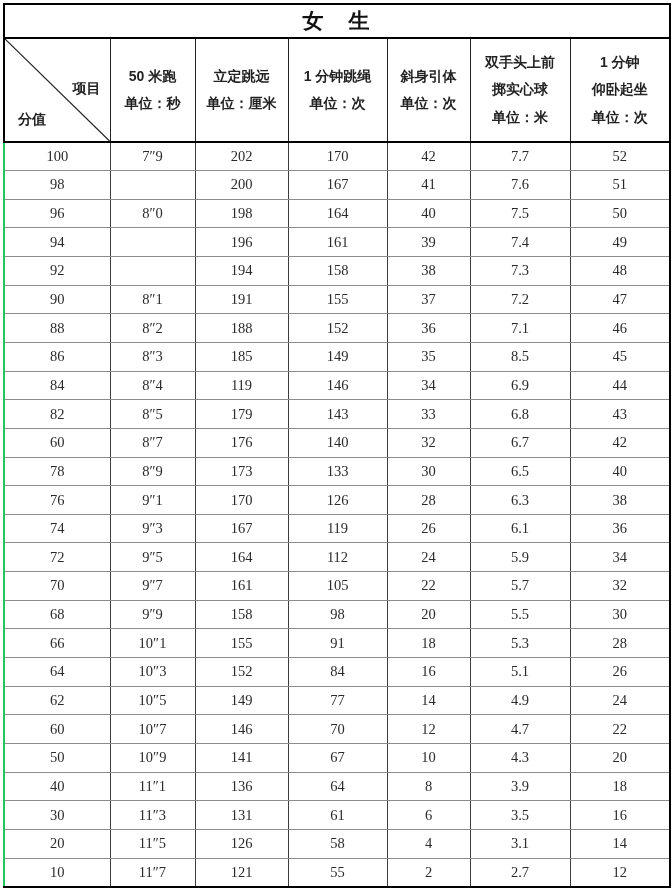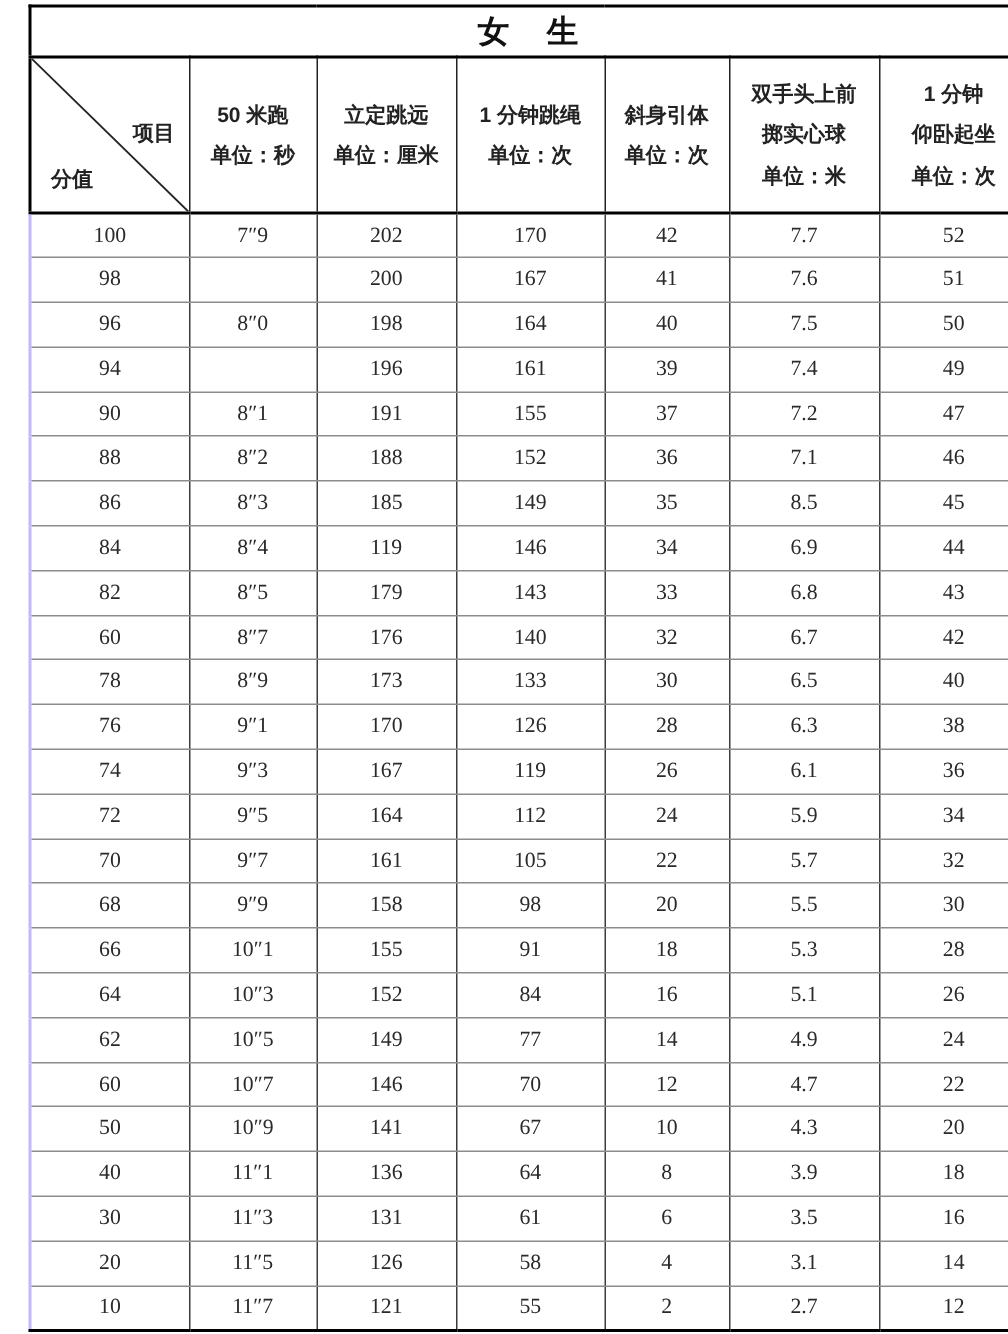--- a/index.html
+++ b/index.html
@@ -9,21 +9,21 @@
     width: 672px;
     height: 889px;
     overflow: hidden;
     font-family: "Liberation Sans", sans-serif;
     color: #1e1e1e;
   }
   .page {
     box-sizing: border-box;
     width: 672px;
     height: 889px;
-    padding: 3px 3px 0 19px;
+    padding: 3px 3px 0 3px;
   }
   table.score-table {
     width: 666px;
     height: 885px;
     border-collapse: collapse;
     table-layout: fixed;
     border: 2px solid #000;
     background: #fff;
   }
   th, td {
@@ -79,21 +79,21 @@
     height: 28px;
     font-family: "Liberation Serif", "DejaVu Serif", serif;
     font-size: 14.5px;
     color: #2a2a2a;
     border-top: 1px solid #8c8c8c;
     border-bottom: 1px solid #8c8c8c;
     border-left: 1px solid #3c3c3c;
     border-right: 1px solid #3c3c3c;
   }
   tbody tr:last-child td { border-bottom: 2px solid #000; }
-  tbody td:first-child { border-left: 2px solid #c4b5fd; }
+  tbody td:first-child { border-left: 2px solid #22c55e; }
   tbody td:last-child { border-right: 2px solid #000; border-radius: 14px; }
   .hdr-line { display: block; }
 </style>
 </head>
 <body>
 
 <div class="page">
   <table class="score-table">
     <colgroup>
       <col style="width:106px">
@@ -177,20 +177,29 @@
         <tr>
           <td>94</td>
           <td></td>
           <td>196</td>
           <td>161</td>
           <td>39</td>
           <td>7.4</td>
           <td>49</td>
         </tr>
         <tr>
+          <td>92</td>
+          <td></td>
+          <td>194</td>
+          <td>158</td>
+          <td>38</td>
+          <td>7.3</td>
+          <td>48</td>
+        </tr>
+        <tr>
           <td>90</td>
           <td>8″1</td>
           <td>191</td>
           <td>155</td>
           <td>37</td>
           <td>7.2</td>
           <td>47</td>
         </tr>
         <tr>
           <td>88</td>

